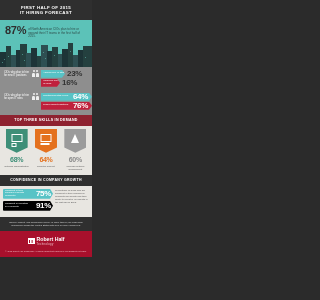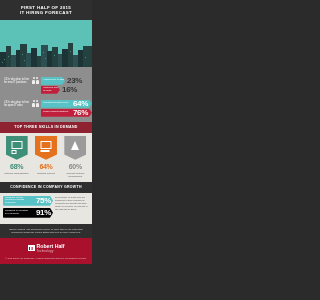--- a/index.html
+++ b/index.html
@@ -34,21 +34,21 @@
     flex:1 1 auto;
   }
   
   .skyline{position:absolute;left:0;right:0;bottom:0;height:26px;}
   .sky-b{position:absolute;bottom:0;background:#2e4f52;}
   .sky-b.l{background:#24403f;}
   .sky-b.d{background:#1d3437;}
   .win{position:absolute;background:#6ecfc4;opacity:.5;width:1px;height:1px;}
 
   
-  .stats{background:#8e8e8e;padding:10px 0 4px;}
+  .stats{background:#8e8e8e;padding:3px 0 4px;}
   .srow{display:flex;align-items:center;margin-bottom:1px;position:relative;}
   .slabel{
     width:30px;color:#ffffff;font-size:2.6px;line-height:3.2px;
     padding-left:4px;box-sizing:border-box;
   }
   .people{width:11px;display:flex;gap:1px;justify-content:center;}
   .person{width:2.6px;}
   .p-head{width:2.2px;height:2.2px;border-radius:50%;background:#efefef;margin:0 auto;}
   .p-body{width:2.6px;height:4.6px;background:#efefef;
     border-radius:1.2px 1.2px 0 0;margin-top:.4px;}
@@ -149,20 +149,24 @@
 <body>
 
 <div class="page">
 
   <div class="header">
     <div class="line">First Half of 2015</div>
     <div class="line">IT Hiring Forecast</div>
   </div>
 
   <div class="hero">
+    <div class="hero-row">
+      <div class="hero-pct">87%</div>
+      <div class="hero-copy">of North American CIOs plan to hire or expand their IT teams in the first half of 2015.</div>
+    </div>
     <div class="skyline">
       <div class="sky-b d" style="left:0px;width:7px;height:15px;"></div>
       <div class="sky-b l" style="left:6px;width:5px;height:21px;"></div>
       <div class="sky-b" style="left:11px;width:6px;height:12px;"></div>
       <div class="sky-b d" style="left:16px;width:4px;height:17px;"></div>
       <div class="sky-b l" style="left:20px;width:7px;height:23px;"></div>
       <div class="sky-b" style="left:26px;width:5px;height:14px;"></div>
       <div class="sky-b d" style="left:31px;width:6px;height:19px;"></div>
       <div class="sky-b l" style="left:37px;width:4px;height:11px;"></div>
       <div class="sky-b" style="left:41px;width:7px;height:22px;"></div>

